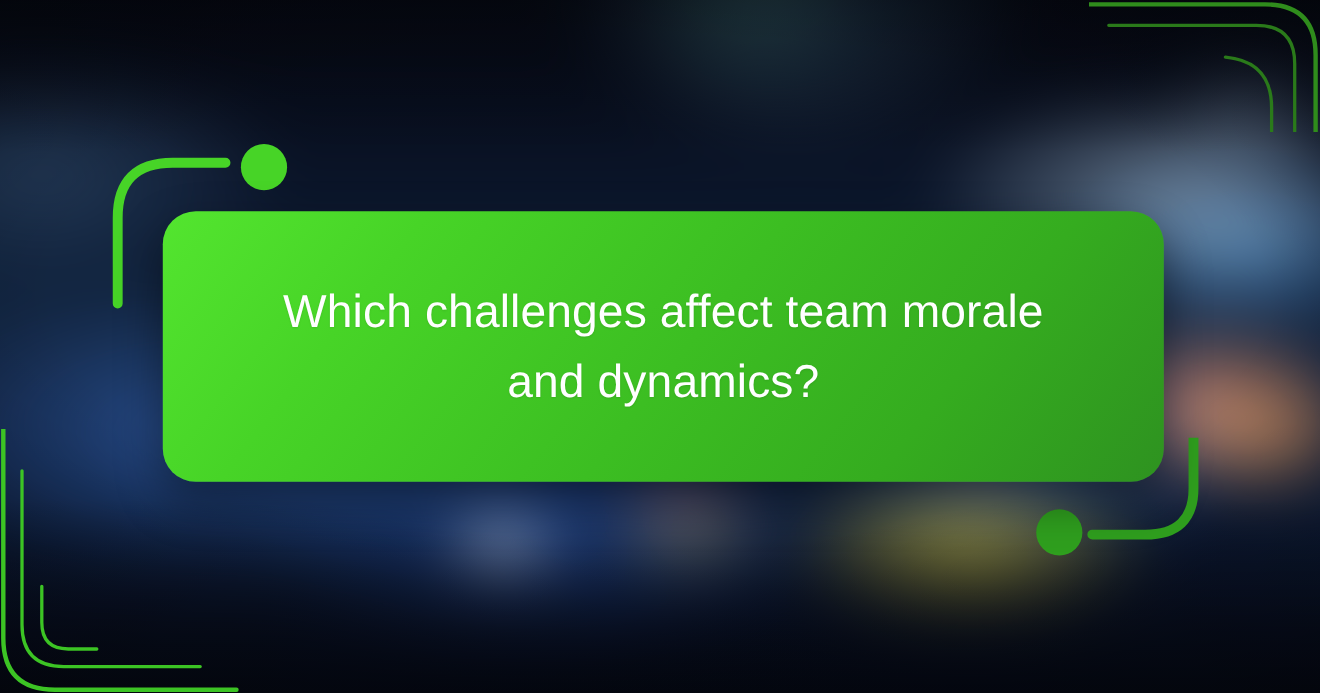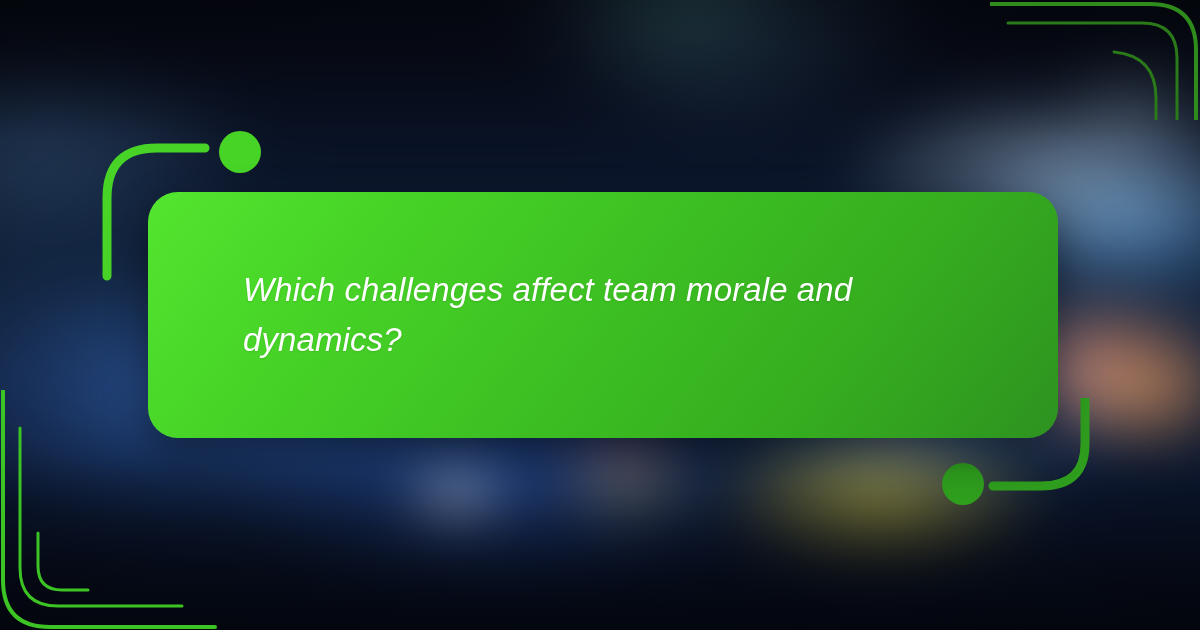--- a/index.html
+++ b/index.html
@@ -124,27 +124,27 @@
     background: linear-gradient(128deg, #53e52f 0%, #47d427 22%, #3cbe22 52%, #35ac1f 76%, #2e9220 100%);
     box-shadow: 0 18px 42px rgba(0,0,0,.42);
     display: flex;
     align-items: center;
     justify-content: center;
     box-sizing: border-box;
     padding: 24px 74px;
   }
   .card-text {
     color: #ffffff;
-    font-size: 33px;
+    font-size: 42px;
     line-height: 1.52;
     font-weight: 400;
+    text-align: center;
     letter-spacing: .1px;
     max-width: 720px;
     text-shadow: 0 1px 2px rgba(0,0,0,.10);
-    font-style: italic;
   }
 </style>
 </head>
 <body>
 
 <div id="stage">
 
   <div class="bg-wrap">
     <div class="bg-base"></div>
     <div class="bg-blob b1"></div>

